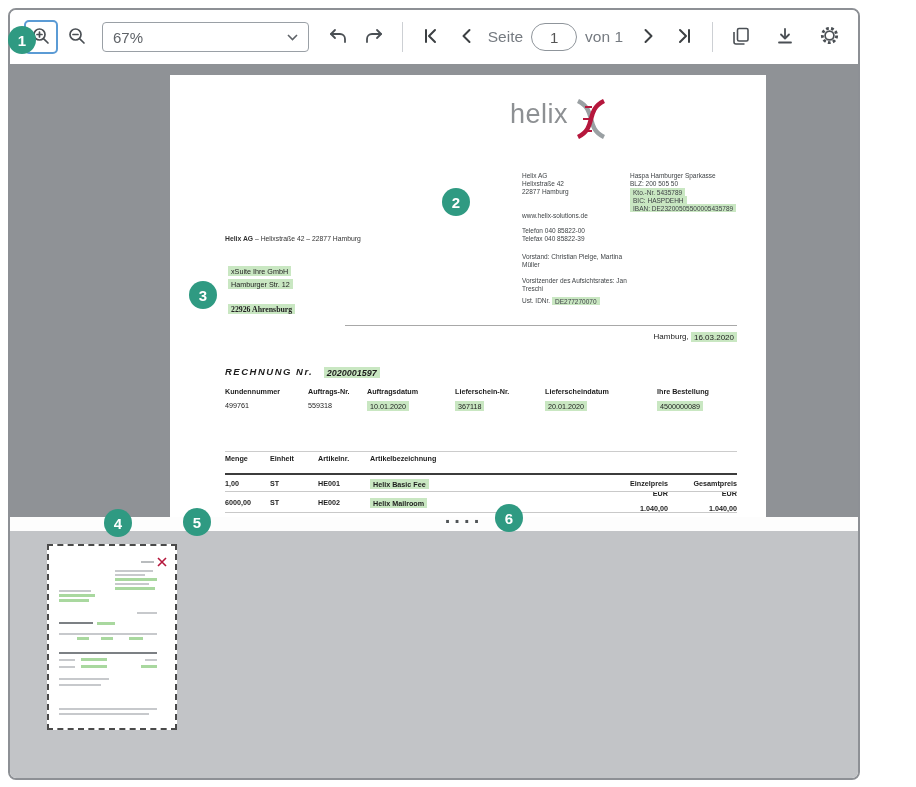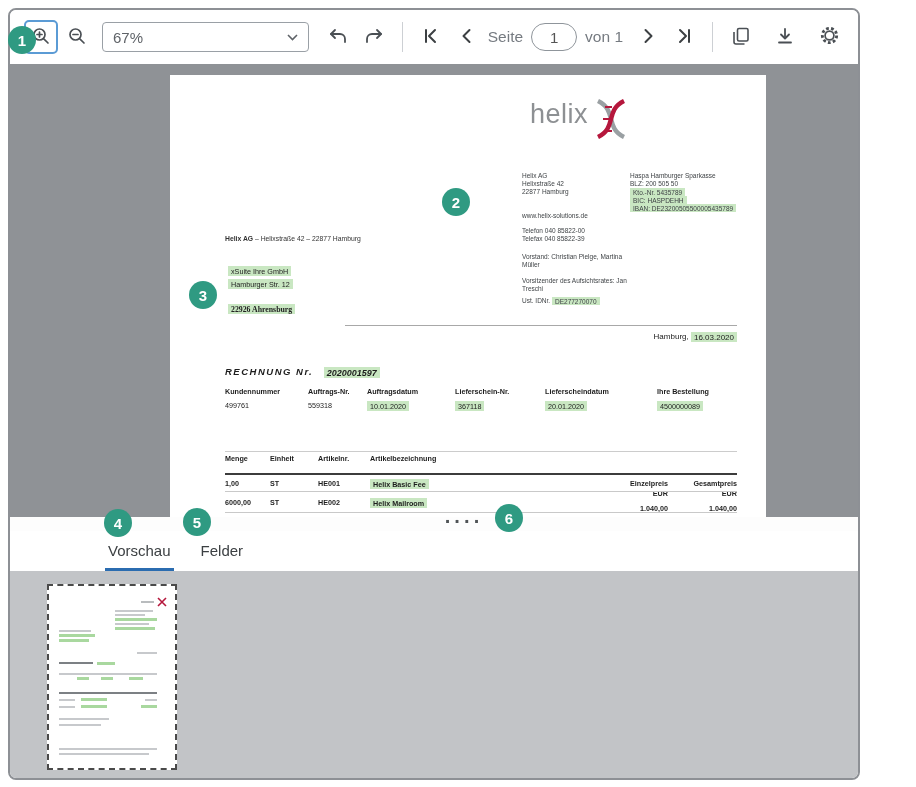--- a/index.html
+++ b/index.html
@@ -172,21 +172,21 @@
             <circle cx="11" cy="11" r="4.6" stroke-width="1.8"></circle>
           </svg>
         </span>
       </button>
     </div>
   </div>
 
   <div class="doc-area">
     <div class="page">
 
-      <div class="abs" style="left:360px; top:24px; display:flex; align-items:flex-start;">
+      <div class="abs" style="left:340px; top:24px; display:flex; align-items:flex-start;">
         <span class="logo-text">helix</span>
         <span style="margin-left:5px">
           <svg width="36" height="40" viewBox="0 0 36 40">
             <path d="M5 2 C 24 11, 12 29, 31 38" stroke="#9aa0a3" stroke-width="4.5" fill="none"></path>
             <path d="M31 2 C 12 11, 24 29, 5 38" stroke="#b5173c" stroke-width="4.5" fill="none"></path>
             <path d="M12 8 h7 M10 20 h9 M12 32 h7" stroke="#b5173c" stroke-width="2"></path>
           </svg>
         </span>
       </div>
 
@@ -269,24 +269,20 @@
       <div class="td r2 num" style="left:420px; width:78px"><span class="hl">0,90</span></div>
       <div class="td r2 num" style="left:490px; width:77px"><span class="hl">5.400,00</span></div>
       <div class="tline" style="top:437px"></div>
     </div>
   </div>
 
   <div class="splitter">
     <span class="splitter-dots">····</span>
   </div>
 
-  <div class="tabbar">
-    <div class="tab active">Vorschau</div>
-    <div class="tab">Felder</div>
-  </div>
 
   <div class="thumb-panel">
     <div class="thumb">
       <div class="thumb-inner">
         <span style="position:absolute; right:8px; top:7px;">
           <svg width="26" height="10" viewBox="0 0 26 10">
             <rect x="0" y="4" width="13" height="2" fill="#b9bcbe"></rect>
             <path d="M17 1 L25 9 M25 1 L17 9" stroke="#b5173c" stroke-width="1.6"></path>
           </svg>
         </span>

